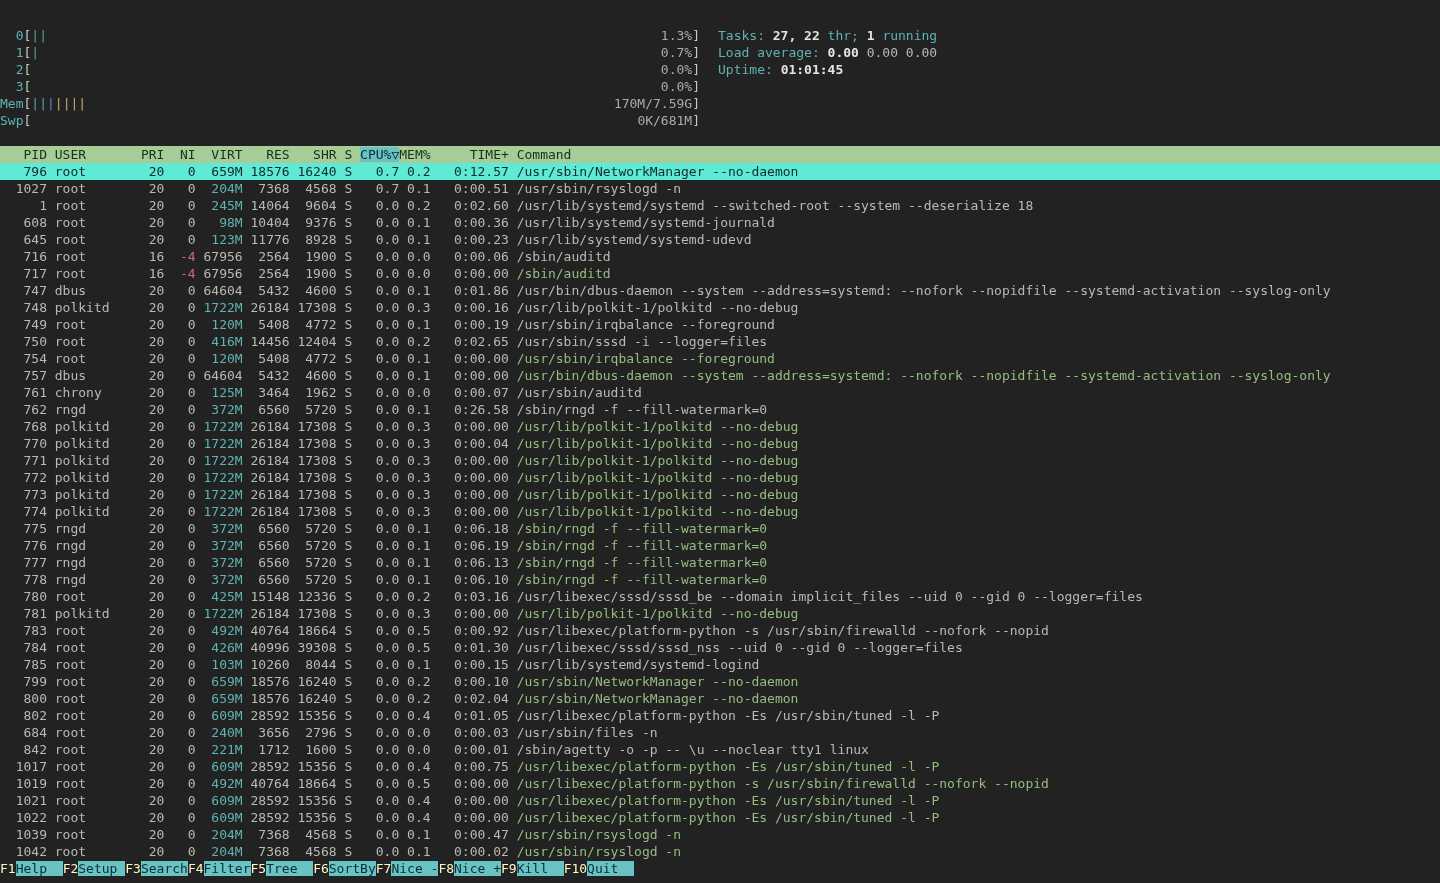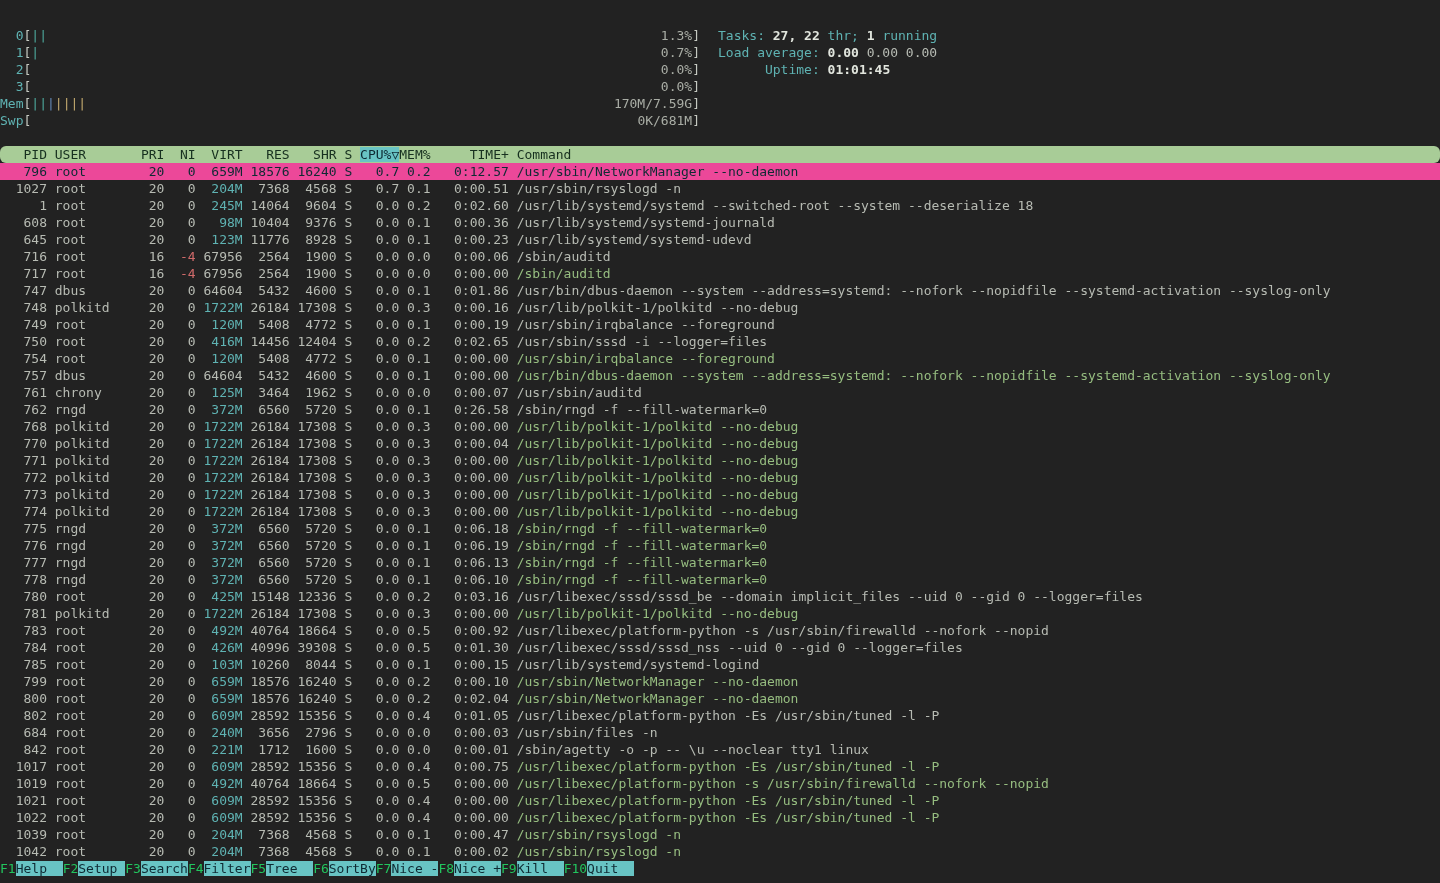--- a/index.html
+++ b/index.html
@@ -11,40 +11,40 @@
   .meter{display:flex;width:700px;height:17px;line-height:17px;white-space:pre;}
   .mlabel{color:#5fb3b3;}
   .mbracket{color:#c5c9c1;}
   .mbody{flex:1;display:flex;justify-content:space-between;overflow:hidden;white-space:pre;}
   .mval{color:#a9ada5;}
   .bar-green{color:#4da89c;}
   .bar-blue{color:#6287b5;}
   .bar-yellow{color:#c2a96e;}
   
   .summary{position:absolute;top:27px;left:718px;}
-  .sline{height:17px;line-height:17px;white-space:pre;text-align:center;}
+  .sline{height:17px;line-height:17px;white-space:pre;}
   .lbl{color:#5fb3b3;}
   .bold{color:#e2e6de;font-weight:bold;}
   .dim{color:#b7bbb3;}
   
   .thead{position:absolute;top:146px;left:0;width:1440px;height:17px;line-height:17px;
-         white-space:pre;background:#a8cc97;color:#17301f;border-radius:6px;}
+         white-space:pre;background:#a8cc97;color:#17301f;}
   .thead .sortcol{background:#68c4c4;color:#0e2a33;}
   .rows{position:absolute;top:163px;left:0;width:1440px;}
   .row{height:17px;line-height:17px;white-space:pre;color:#b7bbb3;}
   .row span{color:#b7bbb3;}
   .row .teal{color:#5fb3b3;}
   .row .red{color:#cf6a6a;}
   .row .green{color:#96bd80;}
-  .row.sel{background:#ec4899;}
+  .row.sel{background:#5eead4;}
   .row.sel span{color:#0e2a33;}
   
   .fbar{position:absolute;top:860px;left:0;width:1440px;height:17px;line-height:17px;white-space:pre;}
   .fbtn{white-space:pre;}
-  .fkey{color:#22c55e;}
+  .fkey{color:#fef9c3;}
   .flabel{background:#68c4c4;color:#0e2a33;text-align:center;}
 </style>
 </head>
 <body>
 
 <div class="screen">
   <div class="top" id="meters">
       <div class="meter"><span class="mlabel">  0</span><span class="mbracket">[</span><div class="mbody"><span><span class="bar-green">|</span><span class="bar-green">|</span></span><span class="mval">1.3%</span></div><span class="mbracket">]</span></div>
       <div class="meter"><span class="mlabel">  1</span><span class="mbracket">[</span><div class="mbody"><span><span class="bar-green">|</span></span><span class="mval">0.7%</span></div><span class="mbracket">]</span></div>
       <div class="meter"><span class="mlabel">  2</span><span class="mbracket">[</span><div class="mbody"><span></span><span class="mval">0.0%</span></div><span class="mbracket">]</span></div>

